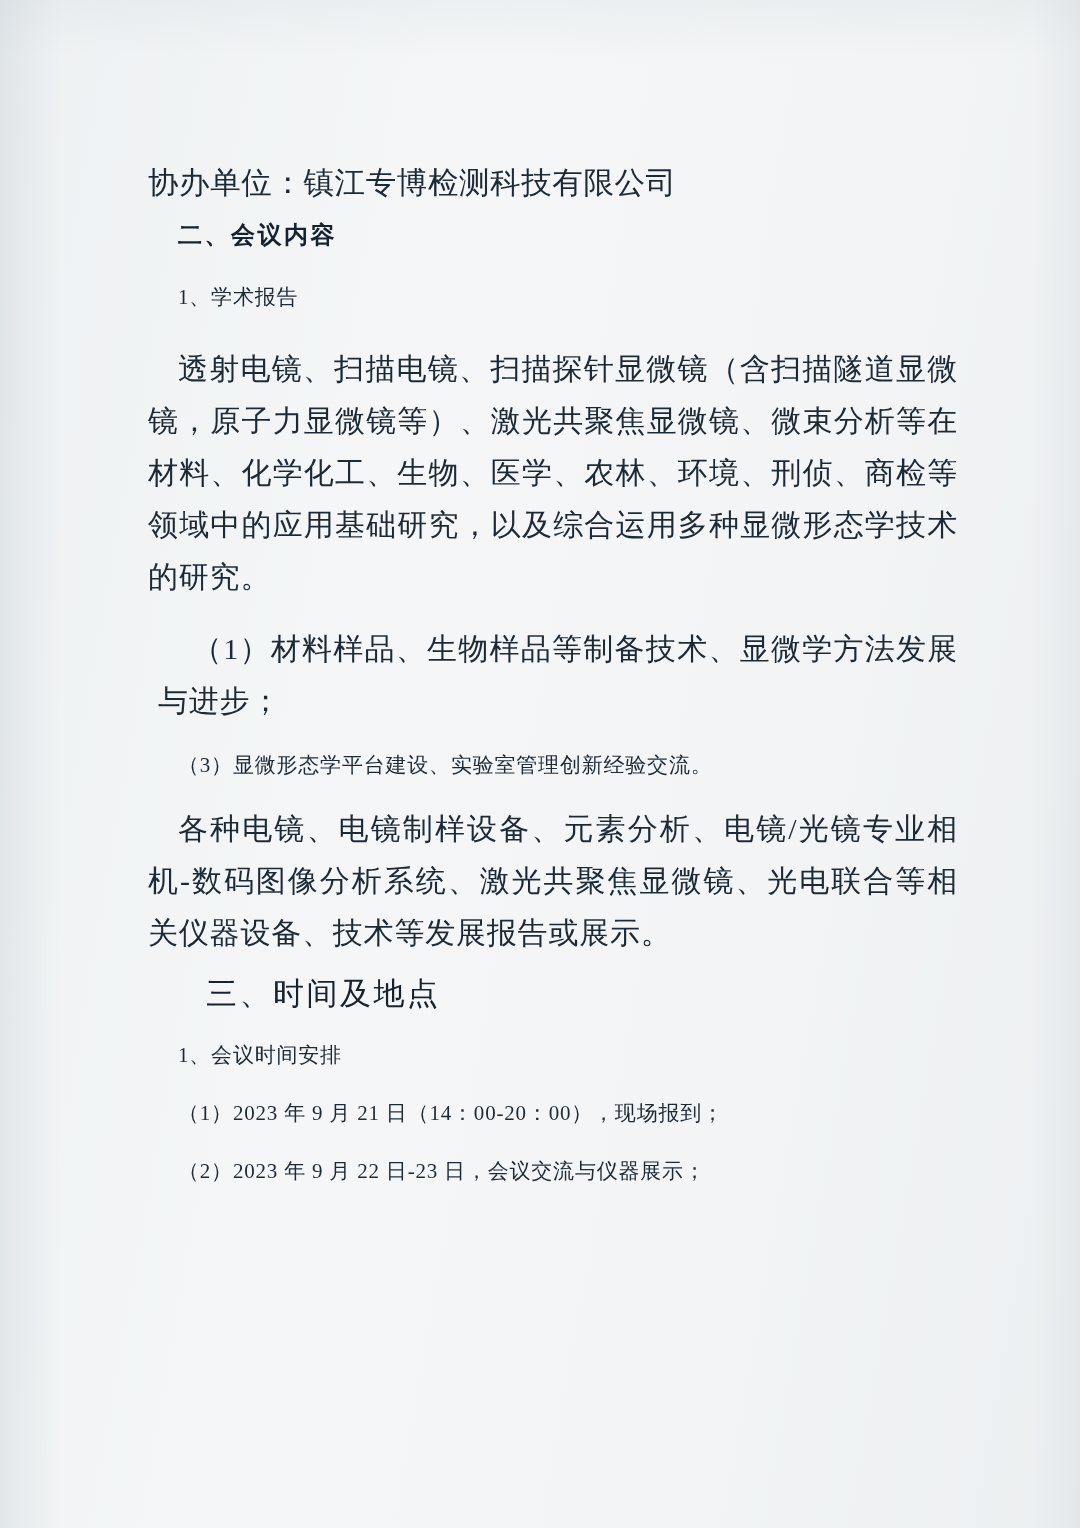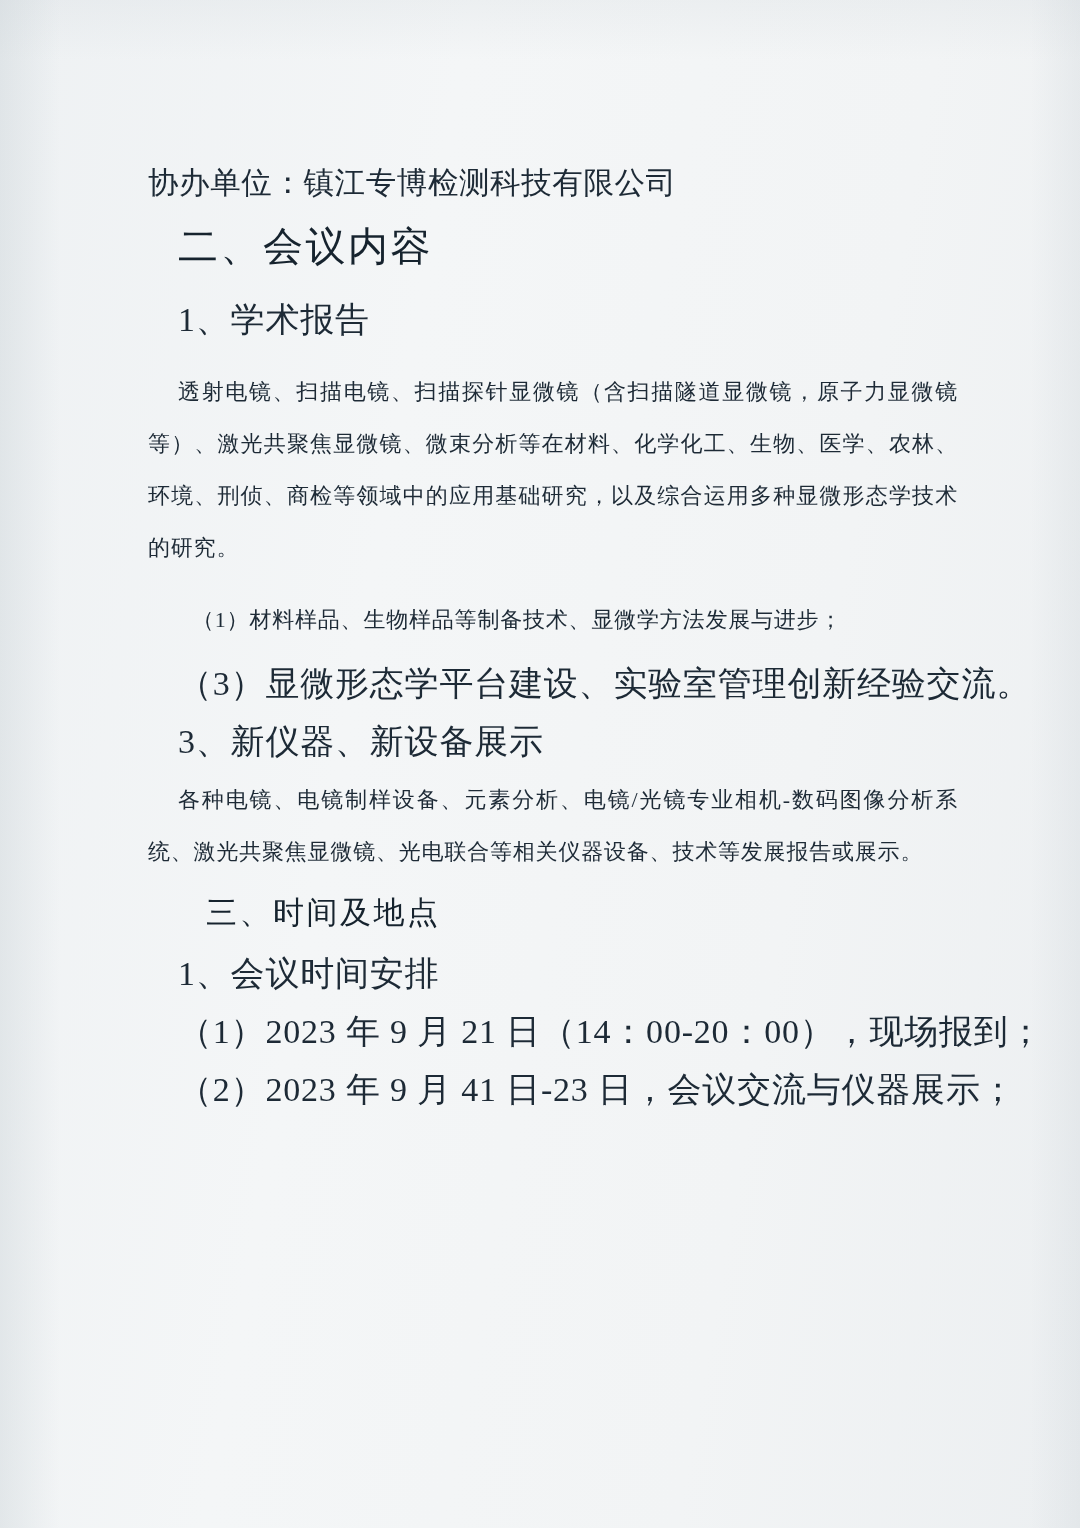--- a/index.html
+++ b/index.html
@@ -43,52 +43,52 @@
     line-height: 1.0;
     letter-spacing: 0.6px;
     white-space: pre;
     margin: 0;
   }
 
   .row { margin-bottom: 20px; }
 
   .heading {
     font-family: "DejaVu Sans", sans-serif;
-    font-weight: 400;
-    font-size: 40px;
+    font-weight: 700;
+    font-size: 24px;
     color: #16232e;
     letter-spacing: 2.5px;
     padding-left: 30px;
   }
   .heading-3 {
     font-family: "DejaVu Sans", sans-serif;
     font-weight: 400;
     font-size: 31px;
     color: #16232e;
     letter-spacing: 2.5px;
     padding-left: 58px;
   }
   .justify {
     text-align: justify;
     text-align-last: left;
     white-space: normal;
     word-break: break-all;
   }
   .body-para {
     color: #1d2a36;
-    font-size: 22px;
+    font-size: 30px;
     line-height: 52px;
     letter-spacing: 0.8px;
   }
   .first-indent { text-indent: 30px; }
   .first-indent-2 { text-indent: 34px; margin-left: 10px; }
 
   .sub-line {
     color: #1d2a36;
-    font-size: 34px;
+    font-size: 21px;
     line-height: 52px;
     letter-spacing: 0.8px;
     padding-left: 30px;
     white-space: pre;
   }
   .spacer-6 { height: 6px; }
   .spacer-14 { height: 14px; }
 </style>
 </head>
 <body>
@@ -113,39 +113,38 @@
 
     <div class="spacer-6"></div>
 
 
     <div class="spacer-6"></div>
 
     <div class="sub-line">（3）显微形态学平台建设、实验室管理创新经验交流。</div>
 
     <div class="spacer-6"></div>
 
-    <div class="sub-line">3、新仪器、新设备展示</div>
 
     <div class="spacer-6"></div>
 
     <div class="body-para justify first-indent">各种电镜、电镜制样设备、元素分析、电镜/光镜专业相机-数码图像分析系统、激光共聚焦显微镜、光电联合等相关仪器设备、技术等发展报告或展示。</div>
 
     <div class="spacer-14"></div>
 
     <div class="heading-3">三、时间及地点</div>
 
     <div class="spacer-14"></div>
 
     <div class="sub-line">1、会议时间安排</div>
 
     <div class="spacer-6"></div>
 
     <div class="sub-line">（1）2023 年 9 月 21 日（14：00-20：00），现场报到；</div>
 
     <div class="spacer-6"></div>
 
-    <div class="sub-line">（2）2023 年 9 月 41 日-23 日，会议交流与仪器展示；</div>
+    <div class="sub-line">（2）2023 年 9 月 22 日-23 日，会议交流与仪器展示；</div>
 
     <div class="spacer-6"></div>
 
 
   </div>
 </div>
 
 </body></html>

